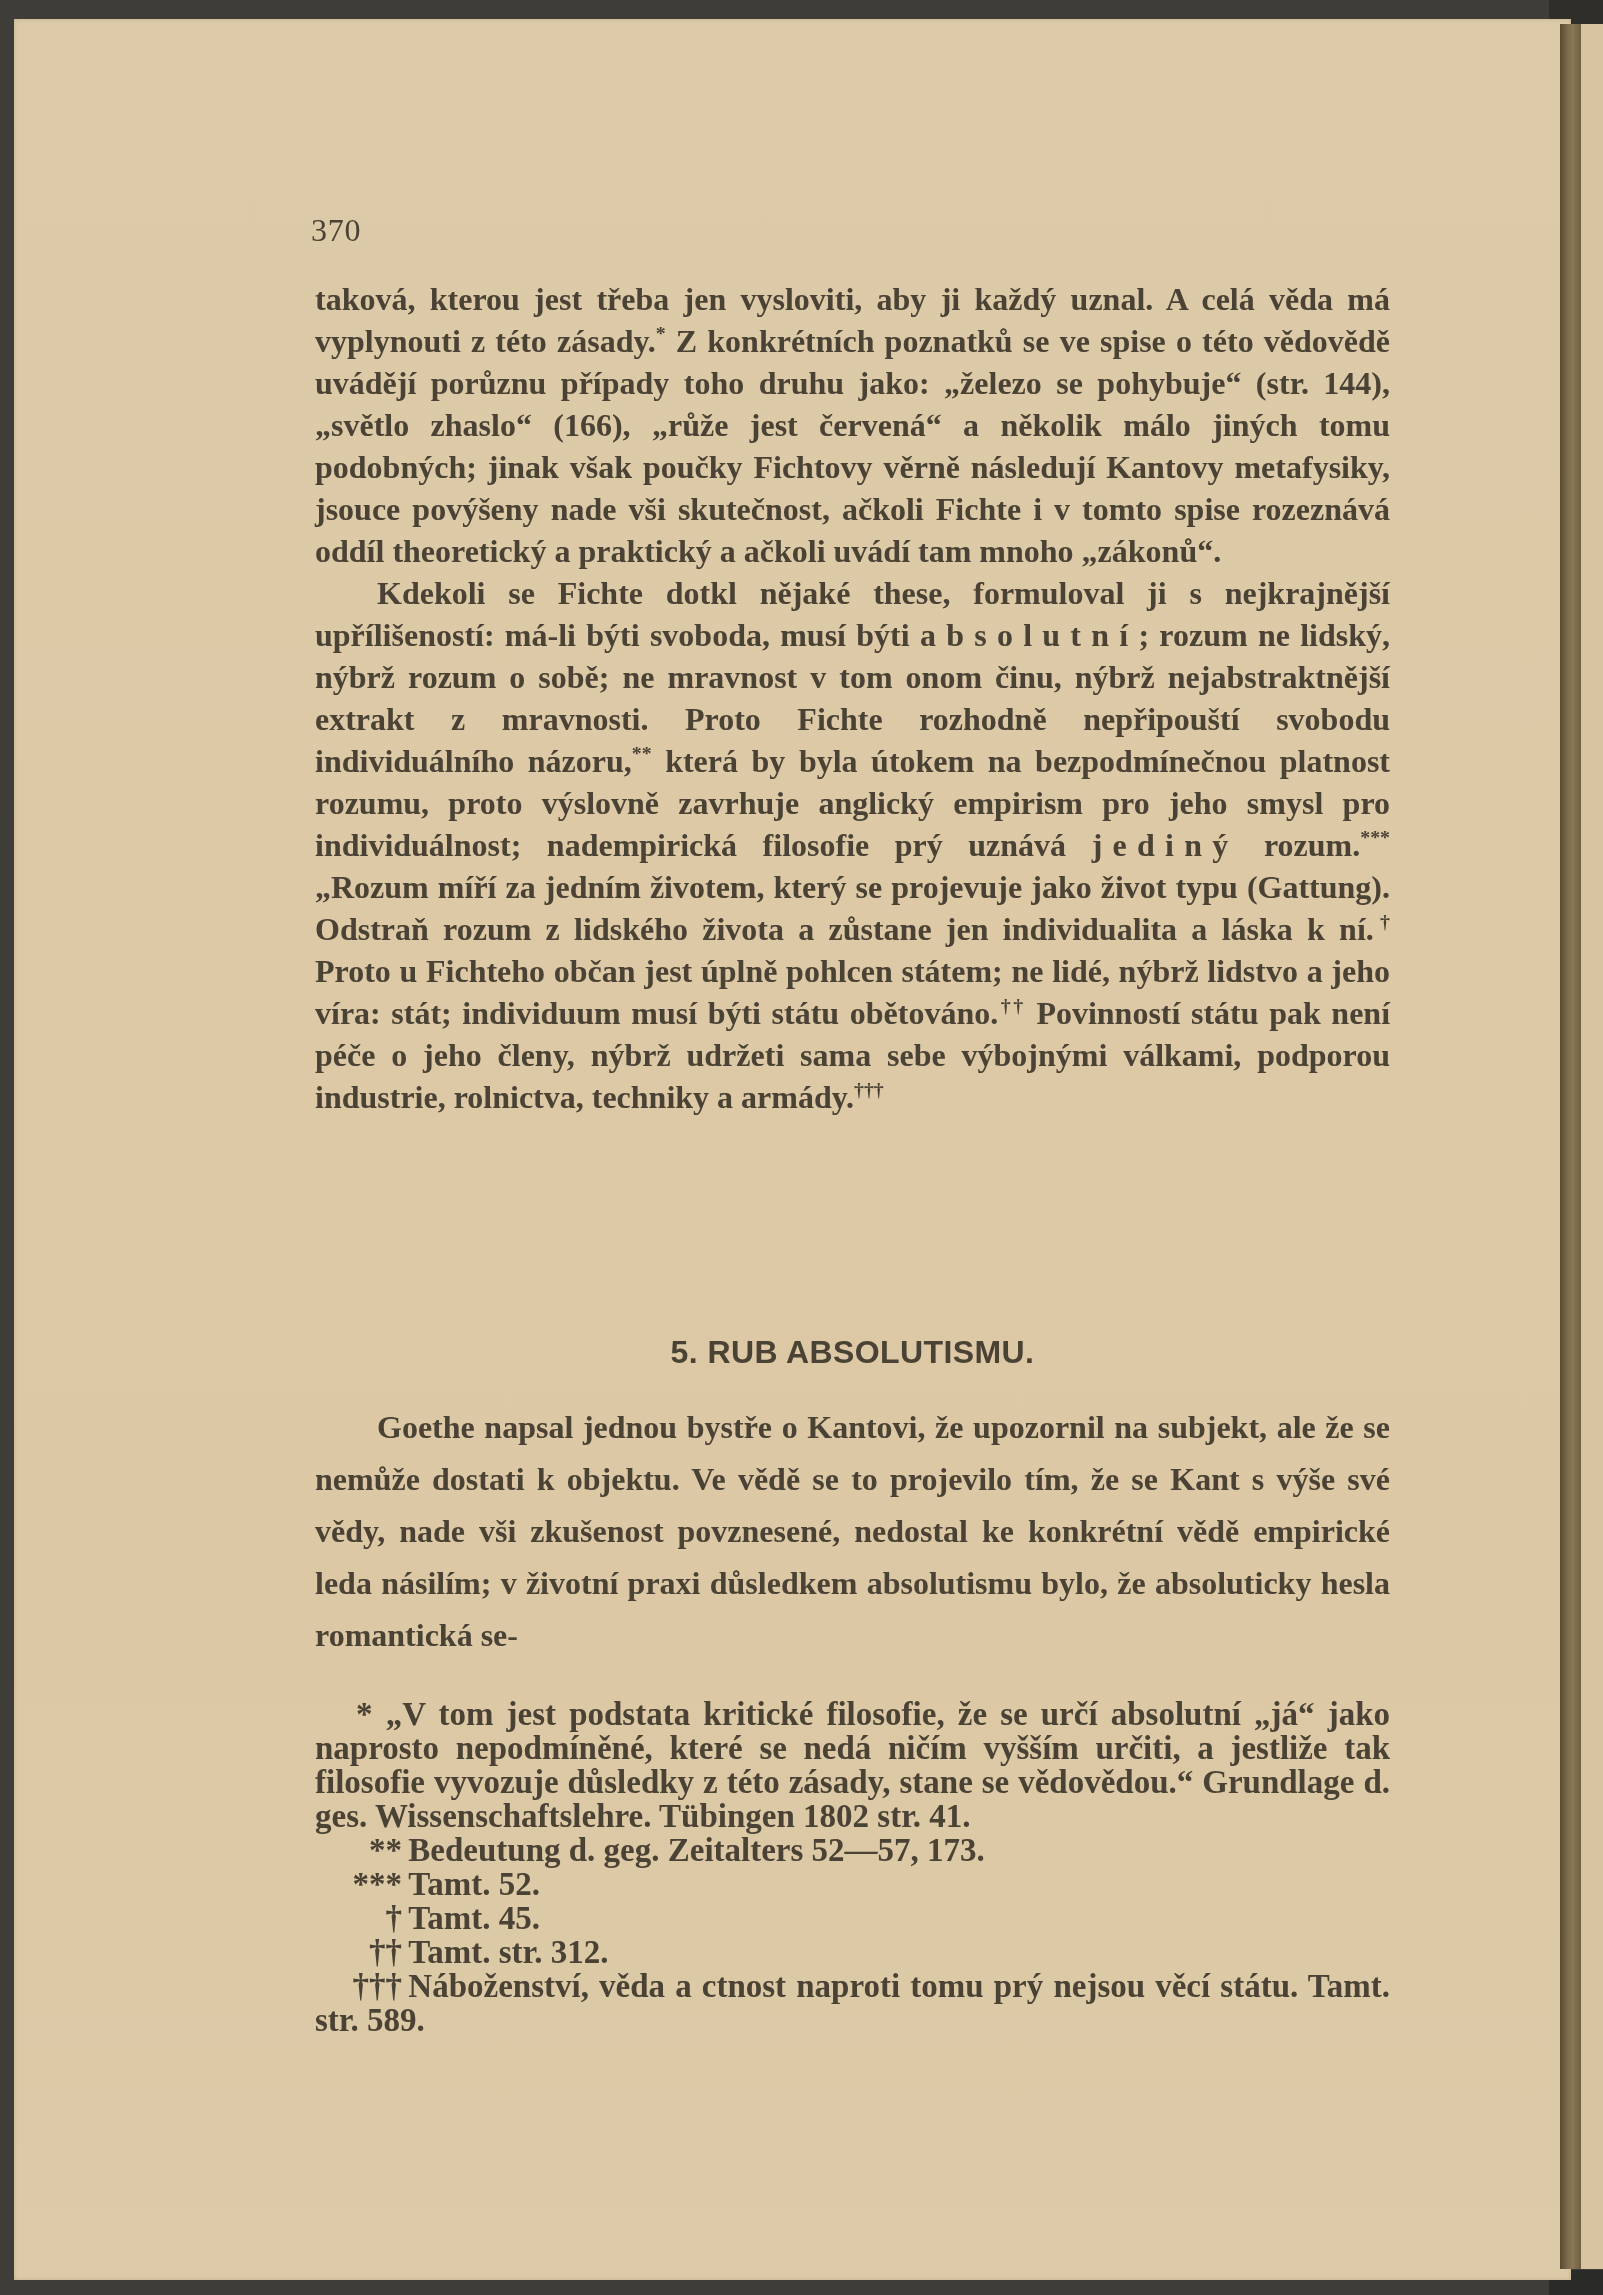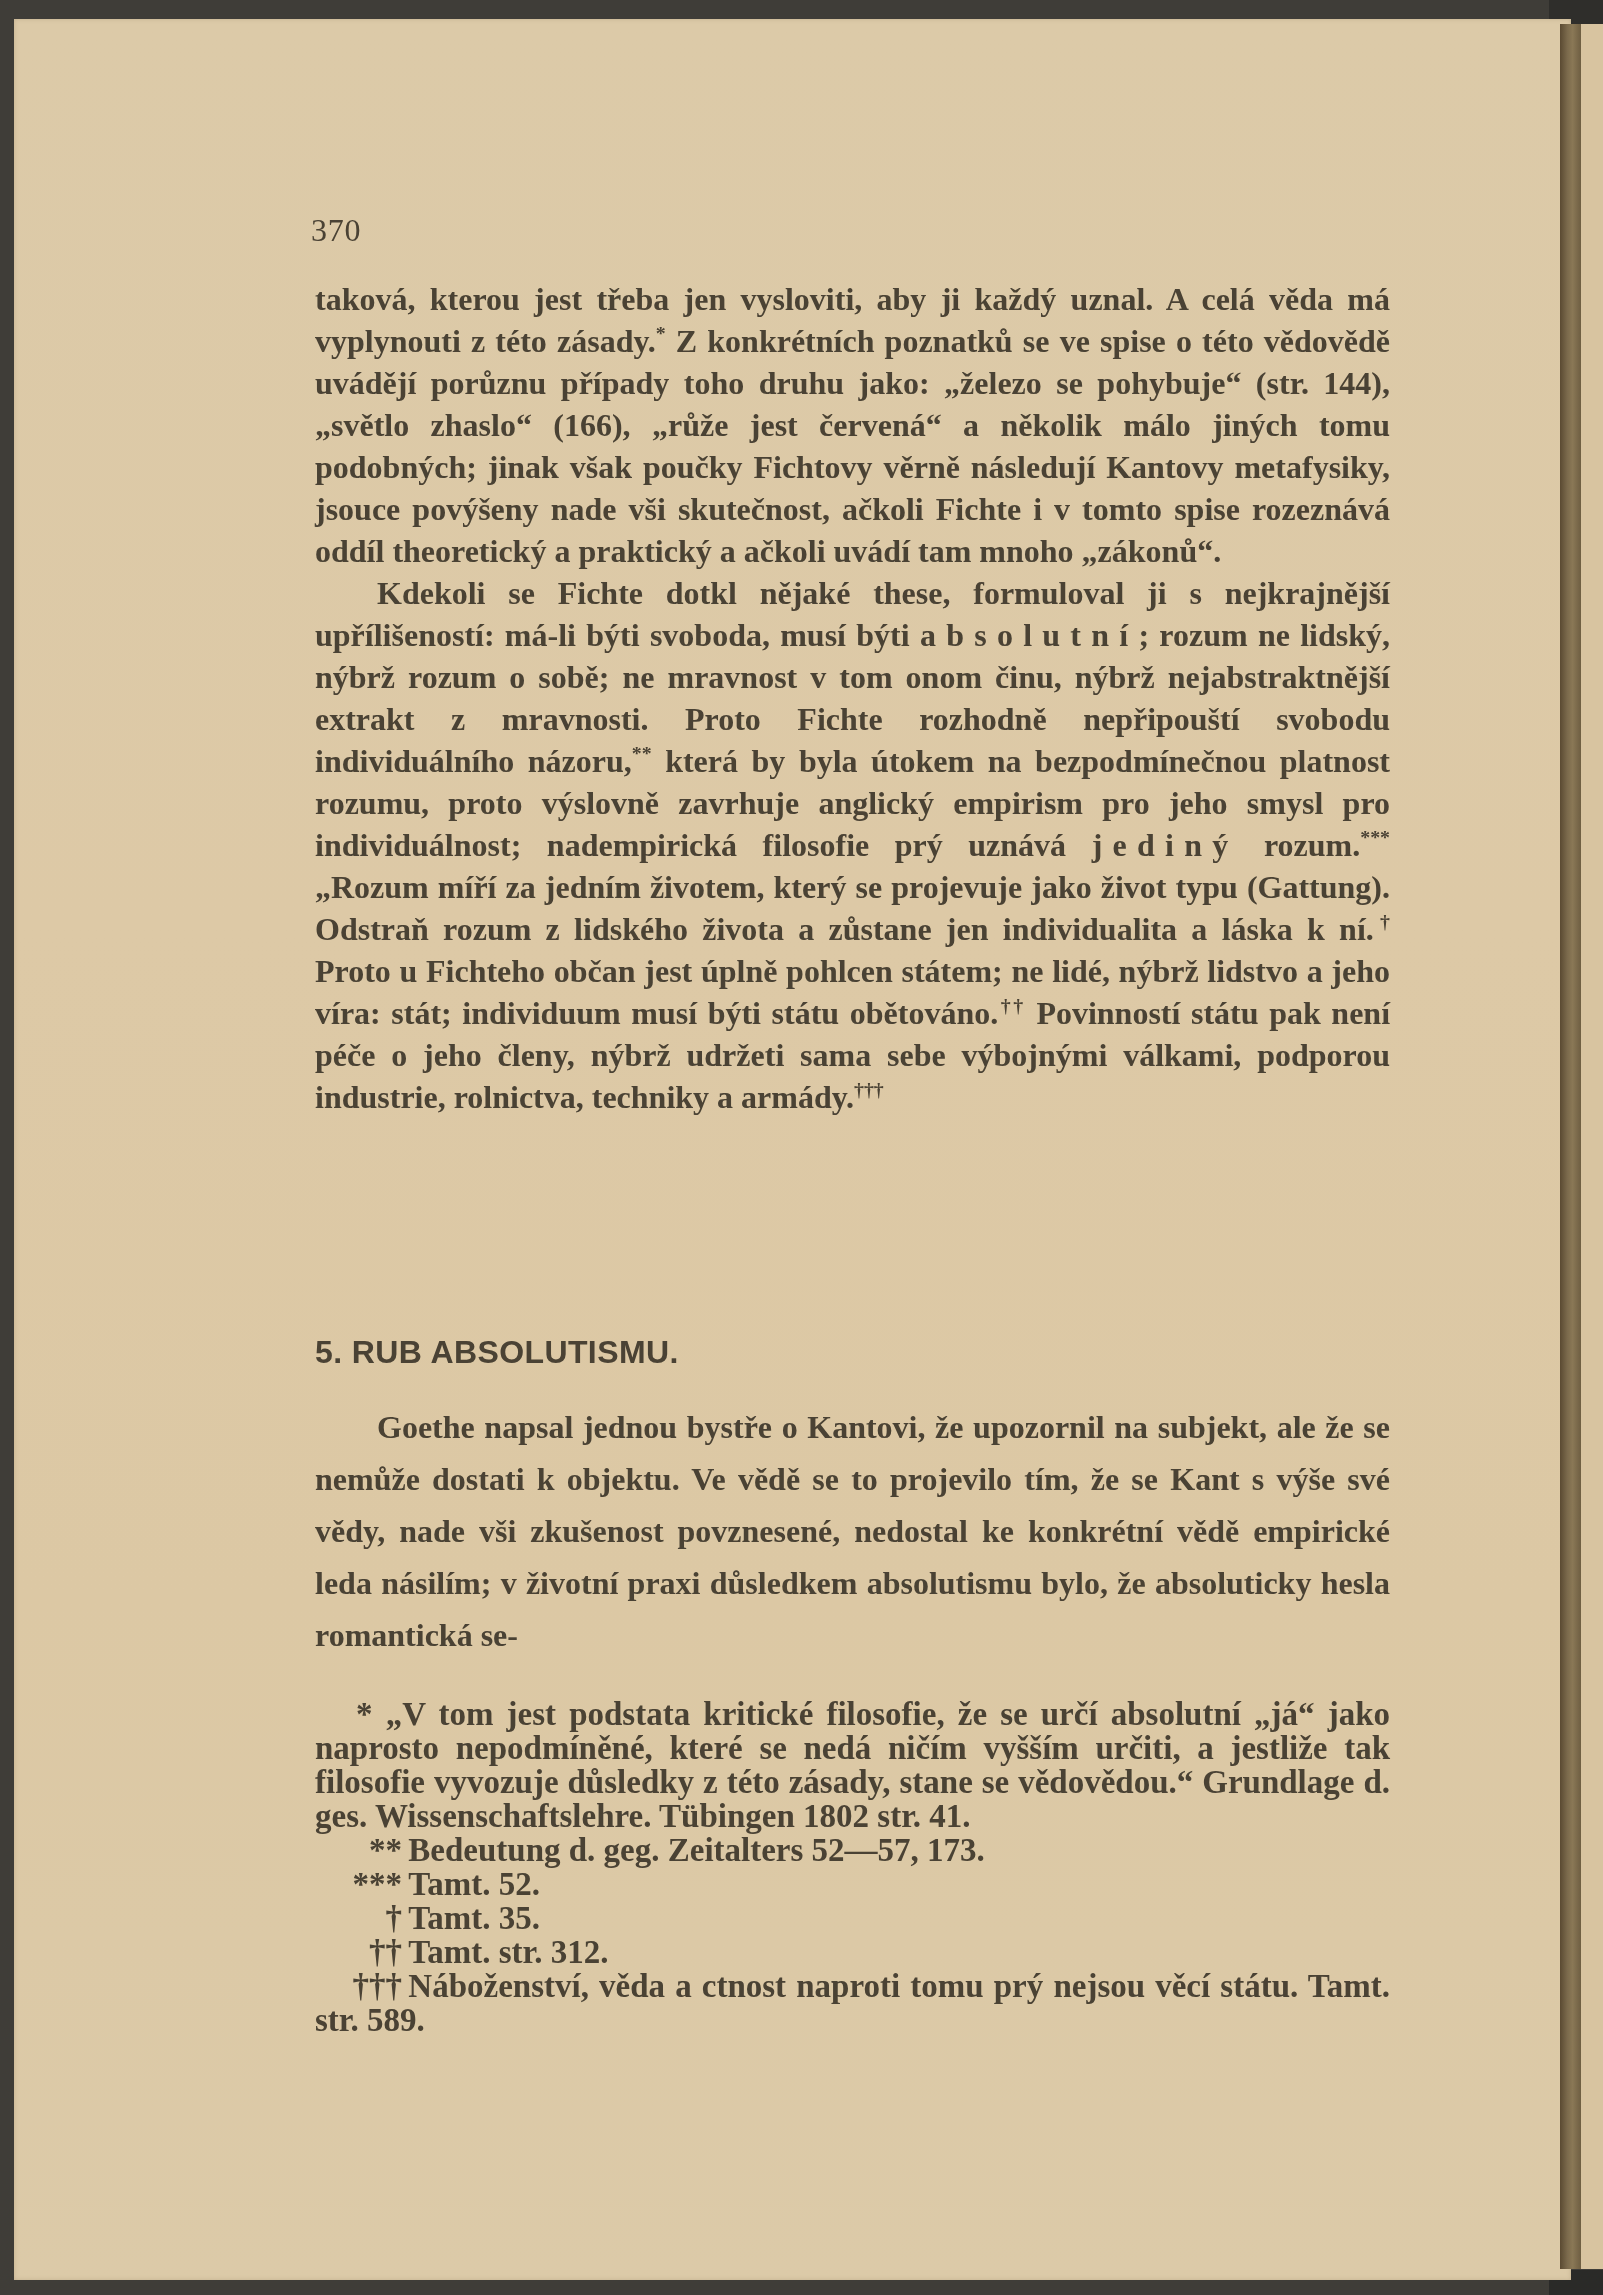--- a/index.html
+++ b/index.html
@@ -79,20 +79,21 @@
       margin: 0;
     }
     .body-text p.indent {
       text-indent: 62px;
     }
     .section-heading {
       position: absolute;
       left: 315px;
       width: 1075px;
       top: 1334px;
+      text-align: center;
       font-size: 32px;
       font-weight: bold;
       font-family: "Liberation Sans", "DejaVu Sans", sans-serif;
       letter-spacing: 0.4px;
     }
     .body-text-2 {
       position: absolute;
       left: 315px;
       top: 1401px;
       width: 1075px;
@@ -156,17 +157,17 @@
 <div class="section-heading ink">5. RUB ABSOLUTISMU.</div>
 
 <div class="body-text-2 ink">
   <p>Goethe napsal jednou bystře o Kantovi, že upozornil na subjekt, ale že se nemůže dostati k objektu. Ve vědě se to projevilo tím, že se Kant s výše své vědy, nade vši zkušenost povznesené, nedostal ke konkrétní vědě empirické leda násilím; v životní praxi důsledkem absolutismu bylo, že absoluticky hesla romantická se-</p>
 </div>
 
 <div class="footnotes ink">
   <p class="fn-main"><span>*</span> <span>„V tom jest podstata kritické filosofie, že se určí absolutní „já“ jako naprosto nepodmíněné, které se nedá ničím vyšším určiti, a jestliže tak filosofie vyvozuje důsledky z této zásady, stane se vědovědou.“ Grundlage d. ges. Wissenschaftslehre. Tübingen 1802 str. 41.</span></p>
   <p class="fn-short"><span class="mark">**</span><span>Bedeutung d. geg. Zeitalters 52—57, 173.</span></p>
   <p class="fn-short"><span class="mark">***</span><span>Tamt. 52.</span></p>
-  <p class="fn-short"><span class="mark">†</span><span>Tamt. 35.</span></p>
+  <p class="fn-short"><span class="mark">†</span><span>Tamt. 45.</span></p>
   <p class="fn-short"><span class="mark">††</span><span>Tamt. str. 312.</span></p>
   <p class="fn-short" style="text-indent:0;"><span class="mark">†††</span><span>Náboženství, věda a ctnost naproti tomu prý nejsou věcí státu. Tamt. str. 589.</span></p>
 </div>
 
 
 </body></html>

